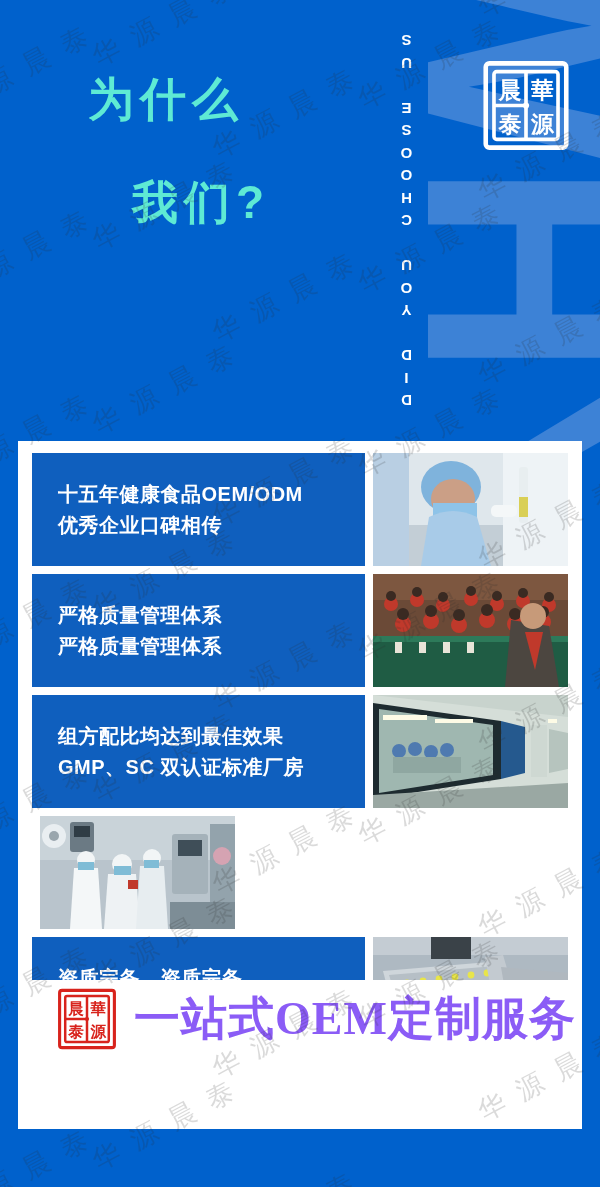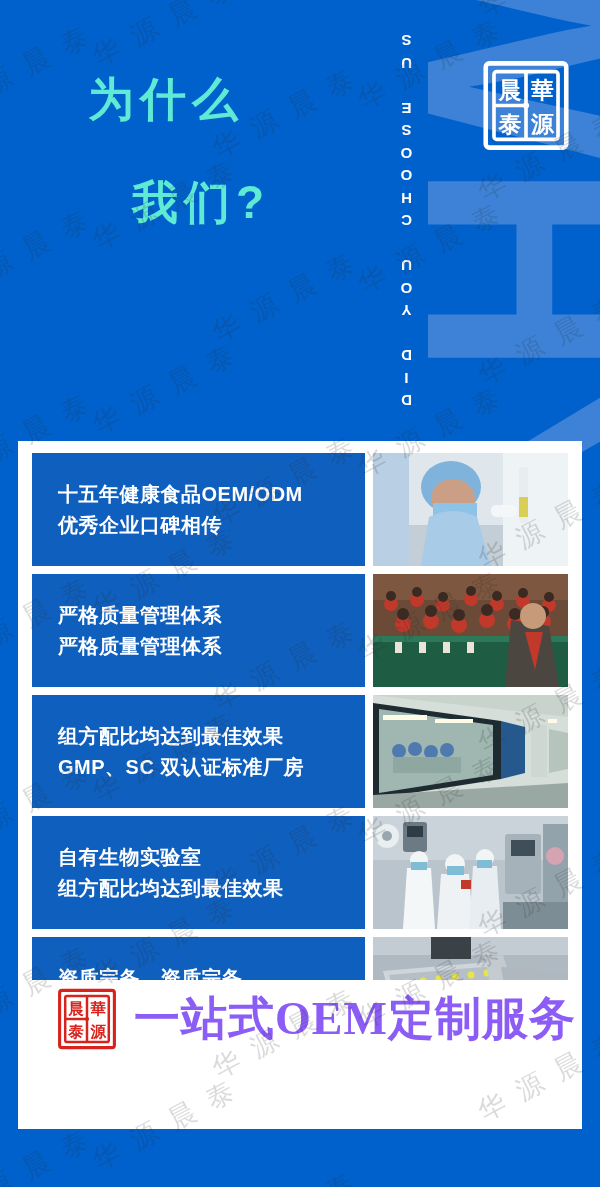--- a/index.html
+++ b/index.html
@@ -325,24 +325,20 @@
             <path d="M128 26 L152 32 L152 78 L128 84 Z" fill="#25598e"></path>
             <rect x="158" y="30" width="16" height="52" fill="#ced8d2"></rect>
             <path d="M176 34 L195 38 L195 74 L176 78 Z" fill="#b6c4be"></path>
             <rect x="175" y="24" width="9" height="4" fill="#fdfbe6"></rect>
             <path d="M0 100 L195 88 L195 113 L0 113 Z" fill="#9aa8a3"></path>
           </svg>
         </div>
       </div>
 
       <div class="card">
-        <div class="card-text">
-          <span class="tl">自有生物实验室</span>
-          <span class="tl">组方配比均达到最佳效果</span>
-        </div>
         <div class="card-img">
           <svg viewBox="0 0 195 113" preserveAspectRatio="xMidYMid slice" aria-hidden="true">
             <rect width="195" height="113" fill="#b9c4cc"></rect>
             <rect y="0" width="195" height="44" fill="#c9d3d9"></rect>
             <circle cx="14" cy="20" r="12" fill="#e9eef1"></circle>
             <circle cx="14" cy="20" r="5" fill="#9aa6ad"></circle>
             <rect x="30" y="6" width="24" height="30" rx="3" fill="#6b7a84"></rect>
             <rect x="34" y="10" width="16" height="11" fill="#2f3c45"></rect>
             <g>
               <circle cx="46" cy="44" r="9" fill="#f2f5f6"></circle>

